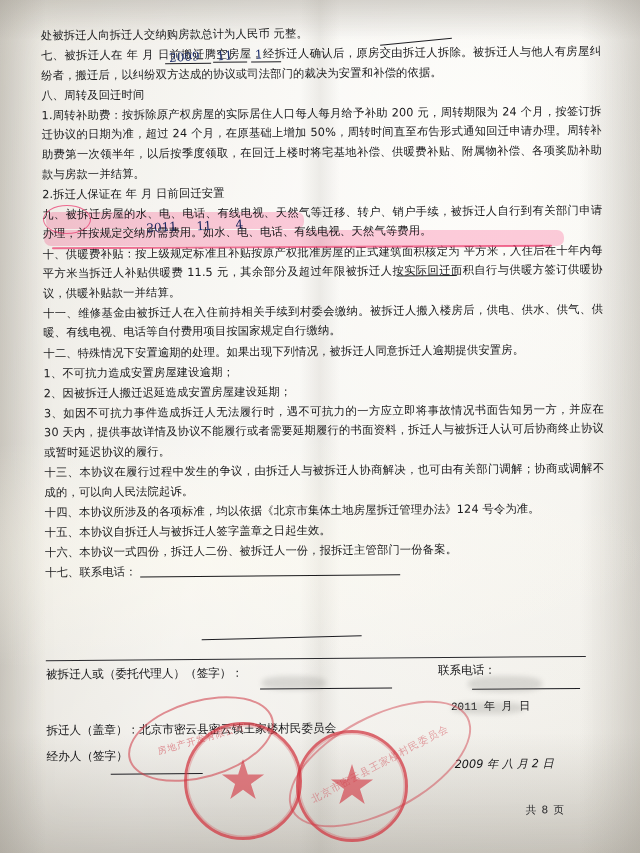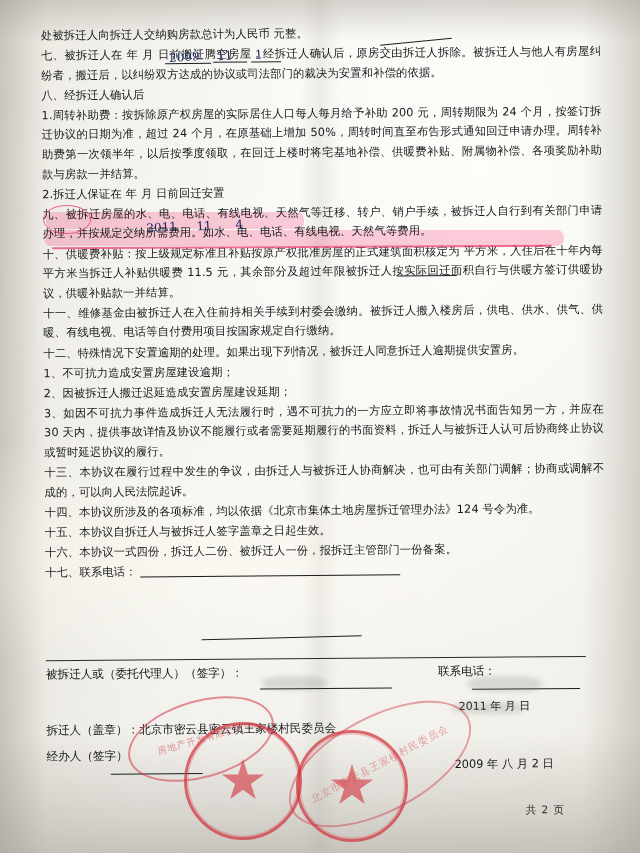--- a/index.html
+++ b/index.html
@@ -115,20 +115,21 @@
     font-family: "DejaVu Sans", sans-serif;
   }
   .sig-row {
     position: relative;
     white-space: nowrap;
   }
   .sig-right {
     position: absolute;
     right: 6px;
     top: 0;
+    font-family: Liberation Mono, monospace;
   }
   .page-foot {
     position: absolute;
     right: 78px;
     bottom: 34px;
     font-size: 10.5px;
     color: #2a2a2c;
     letter-spacing: 1px;
   }
 
@@ -234,21 +235,21 @@
 
       <p>
         <span>处被拆迁人向拆迁人交纳购房款总计为人民币          元整。</span>
       </p>
 
       <p>
         <span>七、被拆迁人在          年     月     日前搬迁腾空房屋，经拆迁人确认后，原房交由拆迁人拆除。被拆迁人与他人有房屋纠纷者，搬迁后，以纠纷双方达成的协议或司法部门的裁决为安置和补偿的依据。</span>
       </p>
 
       <p>
-        <span>八、经拆迁人确认后</span>
+        <span>八、周转及回迁时间</span>
       </p>
 
       <p>
         <span>1.周转补助费：按拆除原产权房屋的实际居住人口每人每月给予补助 200 元，周转期限为 24 个月，按签订拆迁协议的日期为准，超过 24 个月，在原基础上增加 50%，周转时间直至布告形式通知回迁申请办理。周转补助费第一次领半年，以后按季度领取，在回迁上楼时将宅基地补偿、供暖费补贴、附属物补偿、各项奖励补助款与房款一并结算。</span>
       </p>
 
       <p>
         <span>2.拆迁人保证在          年     月     日前回迁安置</span>
       </p>
 
@@ -319,23 +320,23 @@
         <span class="sig-right" style="right:86px; top:16px; font-size:11px;">2011 年         月         日</span>
       </div>
       <div class="sig-row" style="margin-top:10px;">
         <span>拆迁人（盖章）：北京市密云县密云镇王家楼村民委员会</span>
       </div>
       <div class="sig-row" style="margin-top:6px;">
         <span>经办人（签字）</span>
       </div>
     </div>
 
-    <div style="position:absolute; left:452px; top:758px; font-size:11.3px; color:#141416;">2009 年  八 月 2 日</div>
-
-    <div class="page-foot">共 2 页</div>
+    <div style="position:absolute; left:452px; top:758px; font-size:11.3px; color:#141416;font-style:italic;">2009 年  八 月 2 日</div>
+
+    <div class="page-foot">共 8 页</div>
 
     <div class="ink-line" style="left:383px; top:42px; width:72px; transform:rotate(-5deg);"></div>
     <div class="ink-line" style="left:168px; top:62px; width:46px;"></div>
     <div class="ink-line" style="left:216px; top:61px; width:34px;"></div>
     <div class="ink-line" style="left:254px; top:61px; width:30px;"></div>
     <div class="ink-line" style="left:398px; top:276px; width:60px;"></div>
     <div class="ink-line" style="left:200px; top:637px; width:160px; transform:rotate(-1deg);"></div>
     <div class="ink-line" style="left:44px; top:658px; width:540px; height:1px; background:#2a2a2e;"></div>
     <div class="ink-line" style="left:258px; top:688px; width:132px;"></div>
     <div class="ink-line" style="left:470px; top:690px; width:108px;"></div>

